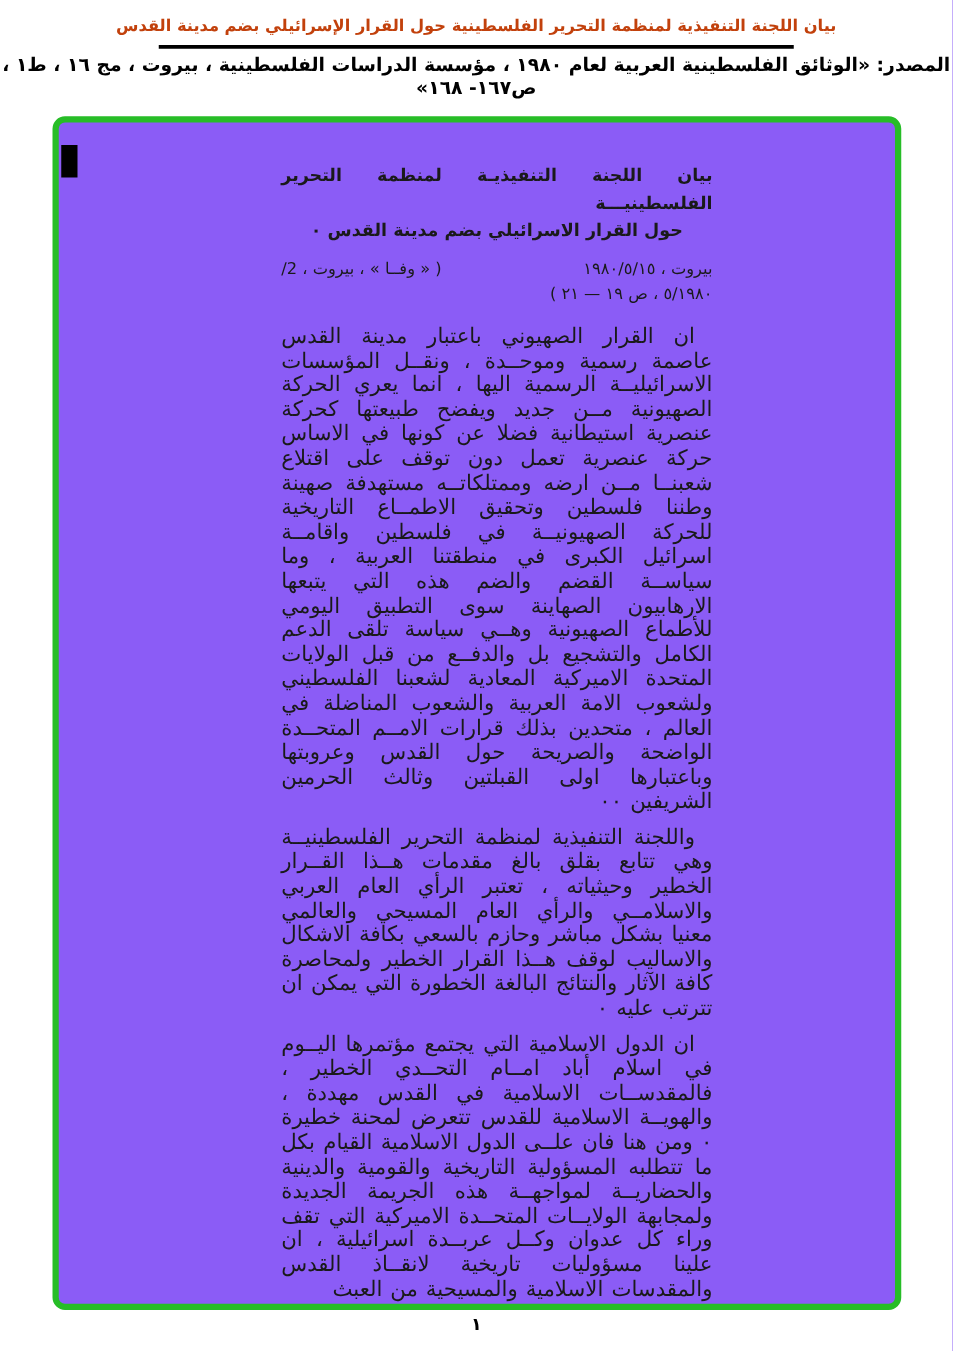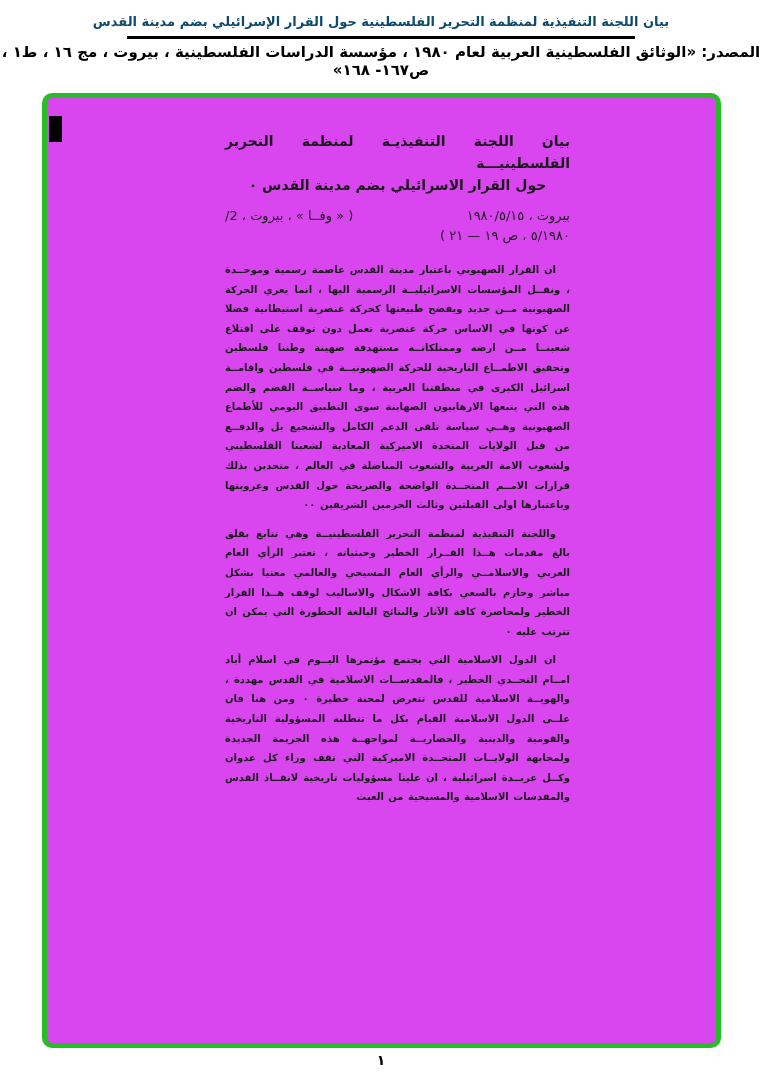--- a/index.html
+++ b/index.html
@@ -4,52 +4,52 @@
 <style>
   html,body{margin:0;padding:0;}
   body{
     width:762px;height:1081px;background:#ffffff;position:relative;
     font-family:"DejaVu Sans", sans-serif;color:#111;overflow:hidden;
   }
   
   .header{padding-top:14px;}
   .header-title{
     direction:rtl;text-align:center;font-weight:bold;font-size:13px;
-    letter-spacing:0;color:#0c4a6e;
+    letter-spacing:0;color:#c2410c;
   }
   .header-rule{
     width:508px;height:3px;background:#000;margin:7px auto 4px auto;
   }
   .source-line{
     direction:rtl;text-align:center;font-weight:bold;font-size:15px;color:#000;
   }
   
   .green-box{
     position:absolute;left:42px;top:93px;width:679px;height:955px;
     border:5px solid #27bd27;border-radius:10px;box-sizing:border-box;
-    background:#d946ef;
+    background:#8b5cf6;
   }
   .scan-artifact{
     position:absolute;left:2px;top:18px;width:13px;height:26px;background:#000;
   }
   
   .doc{
     position:absolute;top:32px;right:146px;width:345px;
     direction:rtl;color:#1a1a1a;
   }
   .doc-title{font-weight:bold;font-size:14px;line-height:22px;}
   .doc-title .line1{text-align:justify;text-align-last:justify;}
   .doc-title .line2{text-align:center;}
   .date-block{margin-top:10px;font-size:13px;line-height:20px;}
   .date-line1{display:flex;justify-content:space-between;}
   .date-line2{text-align:right;}
   .doc-body{margin-top:14px;}
   .doc-body p{
-    margin:0 0 9px 0;font-size:10px;line-height:19.6px;
-    text-align:justify;text-indent:14px;word-spacing:1px;font-weight:bold;
+    margin:0 0 9px 0;font-size:17px;line-height:19.6px;
+    text-align:justify;text-indent:14px;word-spacing:1px;
   }
   
   .page-number{
     position:absolute;left:0;right:0;top:1052px;text-align:center;
     font-size:14px;font-weight:bold;color:#000;
   }
 </style>
 </head>
 <body>
 

